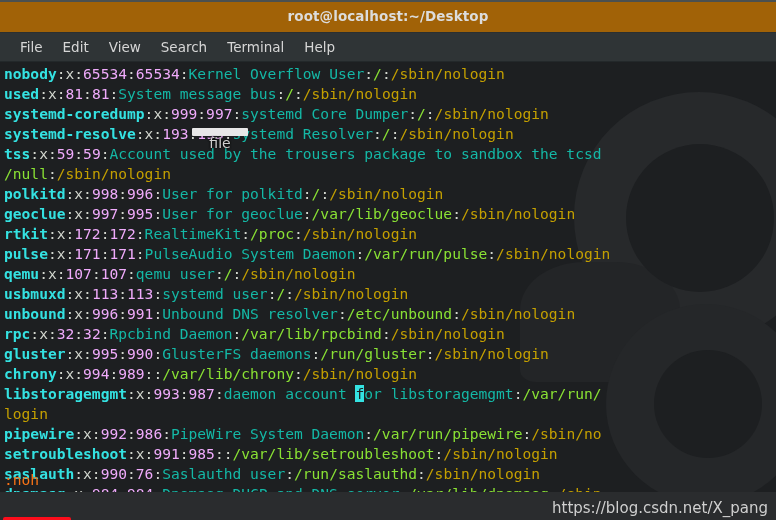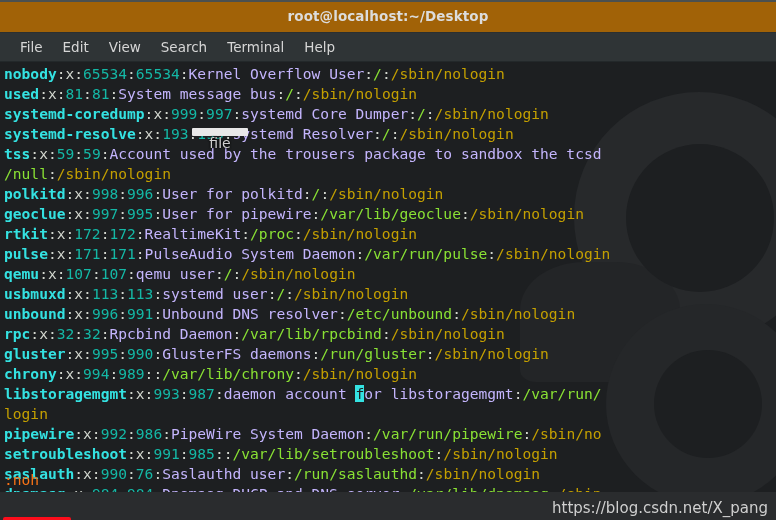--- a/index.html
+++ b/index.html
@@ -95,22 +95,22 @@
   .line {
     font-family: "DejaVu Sans Mono", monospace;
     font-size: 14.6px;
     line-height: 20px;
     height: 20px;
     white-space: pre;
     letter-spacing: 0px;
   }
   .u    { color: #34e2e2; font-weight: bold; }   
   .w    { color: #d3d7cf; }                      
-  .n    { color: #14b8a6; }                      
-  .d    { color: #c4b5fd; }                      
+  .n    { color: #f0abfc; }                      
+  .d    { color: #14b8a6; }                      
   .p    { color: #8ae234; }                      
   .s    { color: #c4a000; }                      
   .cur  { background: #34e2e2; color: #1d1f21; } 
 
   
   .tooltip {
     position: absolute;
     z-index: 6;
     left: 186px;
     top: 66px;
@@ -199,21 +199,21 @@
     <div class="wm wm4"></div>
 
     <div class="screen" id="screen">
         <div class="line"><span class="u">nobody</span><span class="w">:x:</span><span class="n">65534</span><span class="w">:</span><span class="n">65534</span><span class="w">:</span><span class="d">Kernel Overflow User</span><span class="w">:</span><span class="p">/</span><span class="w">:</span><span class="s">/sbin/nologin</span></div>
         <div class="line"><span class="u">used</span><span class="w">:x:</span><span class="n">81</span><span class="w">:</span><span class="n">81</span><span class="w">:</span><span class="d">System message bus</span><span class="w">:</span><span class="p">/</span><span class="w">:</span><span class="s">/sbin/nologin</span></div>
         <div class="line"><span class="u">systemd-coredump</span><span class="w">:x:</span><span class="n">999</span><span class="w">:</span><span class="n">997</span><span class="w">:</span><span class="d">systemd Core Dumper</span><span class="w">:</span><span class="p">/</span><span class="w">:</span><span class="s">/sbin/nologin</span></div>
         <div class="line"><span class="u">systemd-resolve</span><span class="w">:x:</span><span class="n">193</span><span class="w">:</span><span class="n">193</span><span class="w">:</span><span class="d">systemd Resolver</span><span class="w">:</span><span class="p">/</span><span class="w">:</span><span class="s">/sbin/nologin</span></div>
         <div class="line"><span class="u">tss</span><span class="w">:x:</span><span class="n">59</span><span class="w">:</span><span class="n">59</span><span class="w">:</span><span class="d">Account used by the trousers package to sandbox the tcsd</span></div>
         <div class="line"><span class="p">/null</span><span class="w">:</span><span class="s">/sbin/nologin</span></div>
         <div class="line"><span class="u">polkitd</span><span class="w">:x:</span><span class="n">998</span><span class="w">:</span><span class="n">996</span><span class="w">:</span><span class="d">User for polkitd</span><span class="w">:</span><span class="p">/</span><span class="w">:</span><span class="s">/sbin/nologin</span></div>
-        <div class="line"><span class="u">geoclue</span><span class="w">:x:</span><span class="n">997</span><span class="w">:</span><span class="n">995</span><span class="w">:</span><span class="d">User for pipewire</span><span class="w">:</span><span class="p">/var/lib/geoclue</span><span class="w">:</span><span class="s">/sbin/nologin</span></div>
+        <div class="line"><span class="u">geoclue</span><span class="w">:x:</span><span class="n">997</span><span class="w">:</span><span class="n">995</span><span class="w">:</span><span class="d">User for geoclue</span><span class="w">:</span><span class="p">/var/lib/geoclue</span><span class="w">:</span><span class="s">/sbin/nologin</span></div>
         <div class="line"><span class="u">rtkit</span><span class="w">:x:</span><span class="n">172</span><span class="w">:</span><span class="n">172</span><span class="w">:</span><span class="d">RealtimeKit</span><span class="w">:</span><span class="p">/proc</span><span class="w">:</span><span class="s">/sbin/nologin</span></div>
         <div class="line"><span class="u">pulse</span><span class="w">:x:</span><span class="n">171</span><span class="w">:</span><span class="n">171</span><span class="w">:</span><span class="d">PulseAudio System Daemon</span><span class="w">:</span><span class="p">/var/run/pulse</span><span class="w">:</span><span class="s">/sbin/nologin</span></div>
         <div class="line"><span class="u">qemu</span><span class="w">:x:</span><span class="n">107</span><span class="w">:</span><span class="n">107</span><span class="w">:</span><span class="d">qemu user</span><span class="w">:</span><span class="p">/</span><span class="w">:</span><span class="s">/sbin/nologin</span></div>
         <div class="line"><span class="u">usbmuxd</span><span class="w">:x:</span><span class="n">113</span><span class="w">:</span><span class="n">113</span><span class="w">:</span><span class="d">systemd user</span><span class="w">:</span><span class="p">/</span><span class="w">:</span><span class="s">/sbin/nologin</span></div>
         <div class="line"><span class="u">unbound</span><span class="w">:x:</span><span class="n">996</span><span class="w">:</span><span class="n">991</span><span class="w">:</span><span class="d">Unbound DNS resolver</span><span class="w">:</span><span class="p">/etc/unbound</span><span class="w">:</span><span class="s">/sbin/nologin</span></div>
         <div class="line"><span class="u">rpc</span><span class="w">:x:</span><span class="n">32</span><span class="w">:</span><span class="n">32</span><span class="w">:</span><span class="d">Rpcbind Daemon</span><span class="w">:</span><span class="p">/var/lib/rpcbind</span><span class="w">:</span><span class="s">/sbin/nologin</span></div>
         <div class="line"><span class="u">gluster</span><span class="w">:x:</span><span class="n">995</span><span class="w">:</span><span class="n">990</span><span class="w">:</span><span class="d">GlusterFS daemons</span><span class="w">:</span><span class="p">/run/gluster</span><span class="w">:</span><span class="s">/sbin/nologin</span></div>
         <div class="line"><span class="u">chrony</span><span class="w">:x:</span><span class="n">994</span><span class="w">:</span><span class="n">989</span><span class="w">::</span><span class="p">/var/lib/chrony</span><span class="w">:</span><span class="s">/sbin/nologin</span></div>
         <div class="line"><span class="u">libstoragemgmt</span><span class="w">:x:</span><span class="n">993</span><span class="w">:</span><span class="n">987</span><span class="w">:</span><span class="d">daemon account </span><span class="cur">f</span><span class="d">or libstoragemgmt</span><span class="w">:</span><span class="p">/var/run/</span></div>
         <div class="line"><span class="s">login</span></div>

